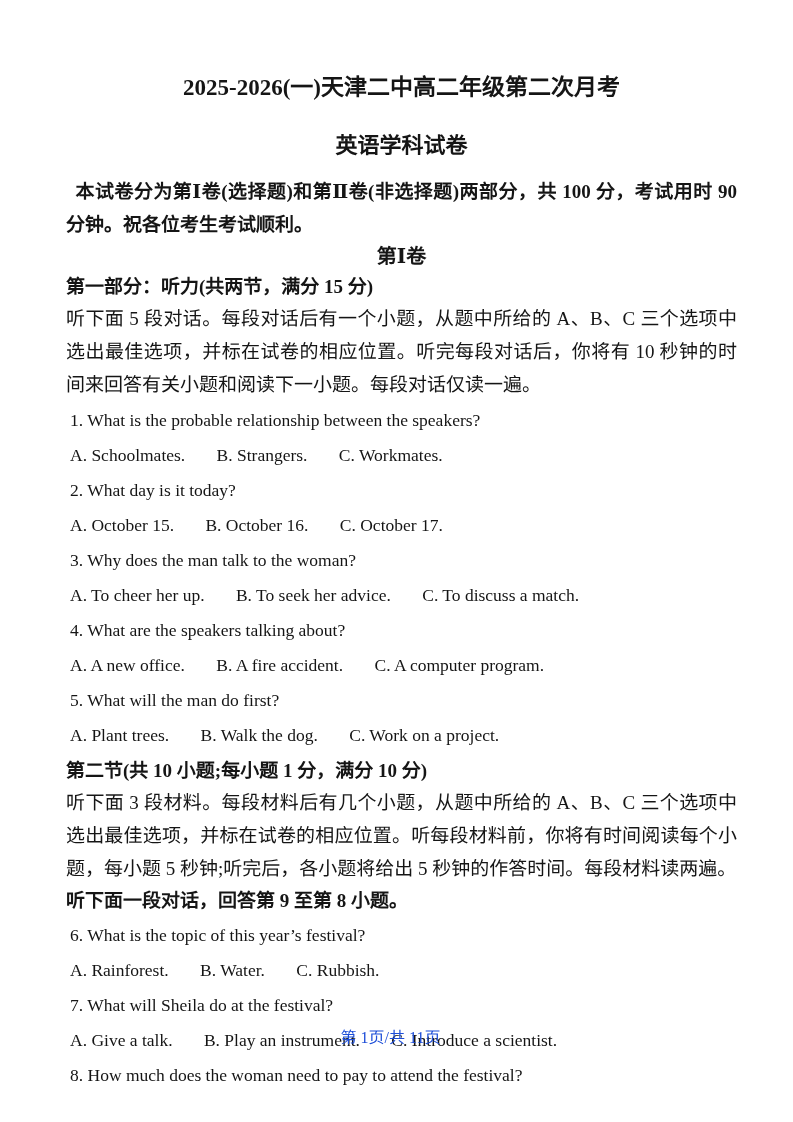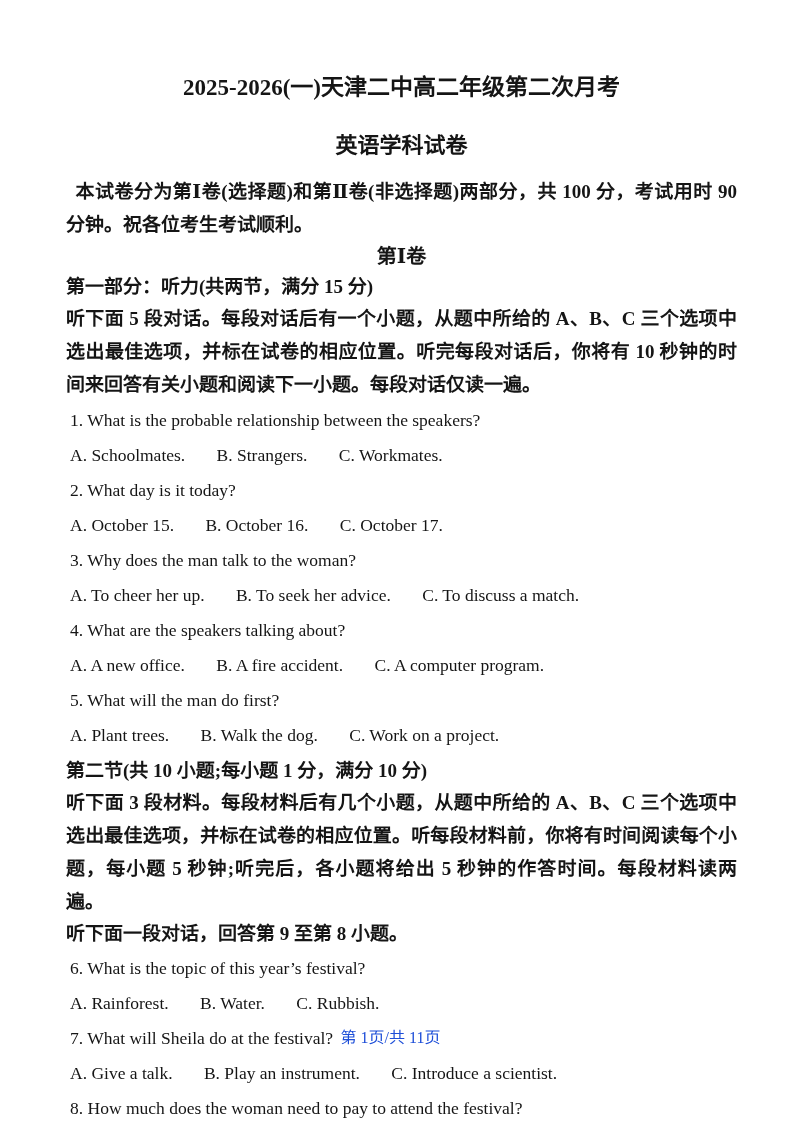--- a/index.html
+++ b/index.html
@@ -45,21 +45,21 @@
     font-weight: bold;
     font-size: 20px;
     line-height: 30px;
   }
   .cn-heading {
     font-weight: bold;
     font-size: 19px;
     line-height: 31px;
   }
   .cn-instructions {
-    font-weight: bold;
+    font-weight: normal;
     font-size: 19px;
     line-height: 33px;
     text-align: justify;
   }
   .en-line {
     margin: 4px;
     font-size: 17.5px;
     line-height: 31px;
     font-family: "Liberation Serif", "DejaVu Serif", serif;
   }

